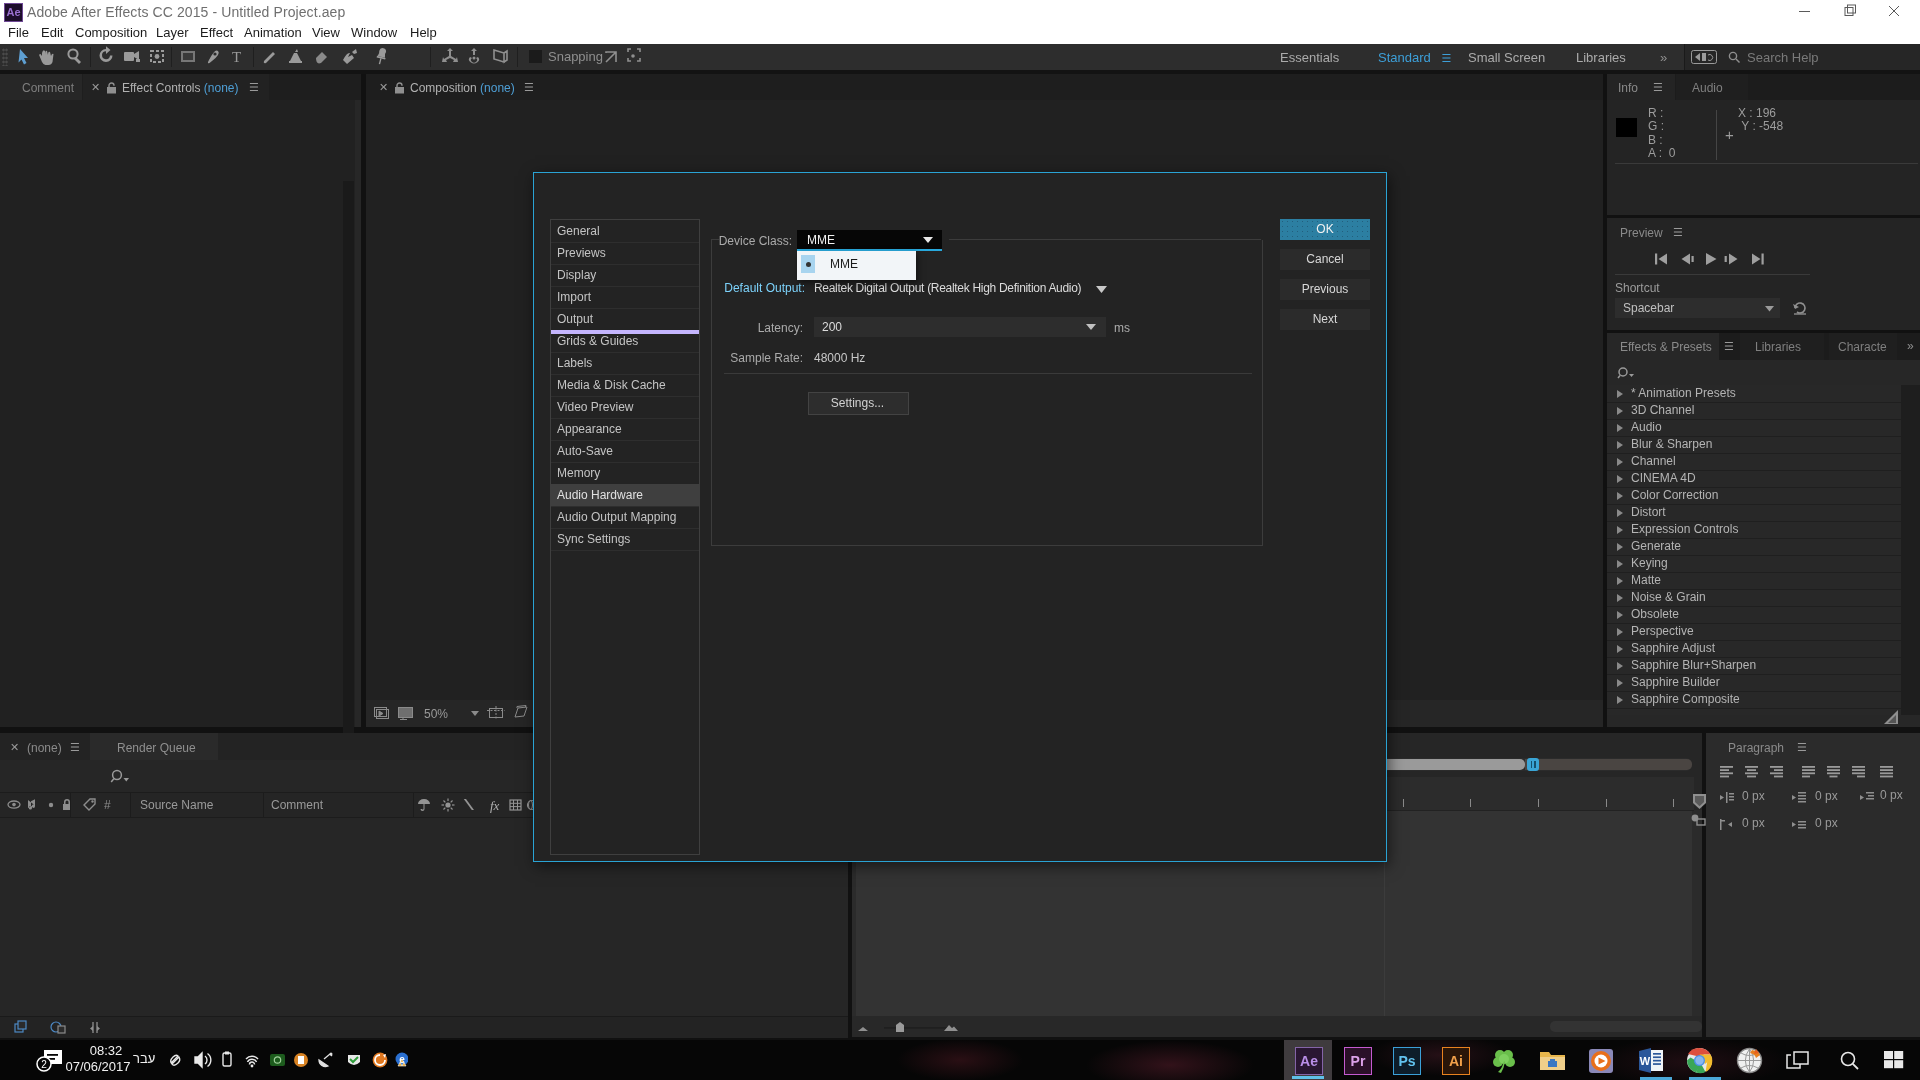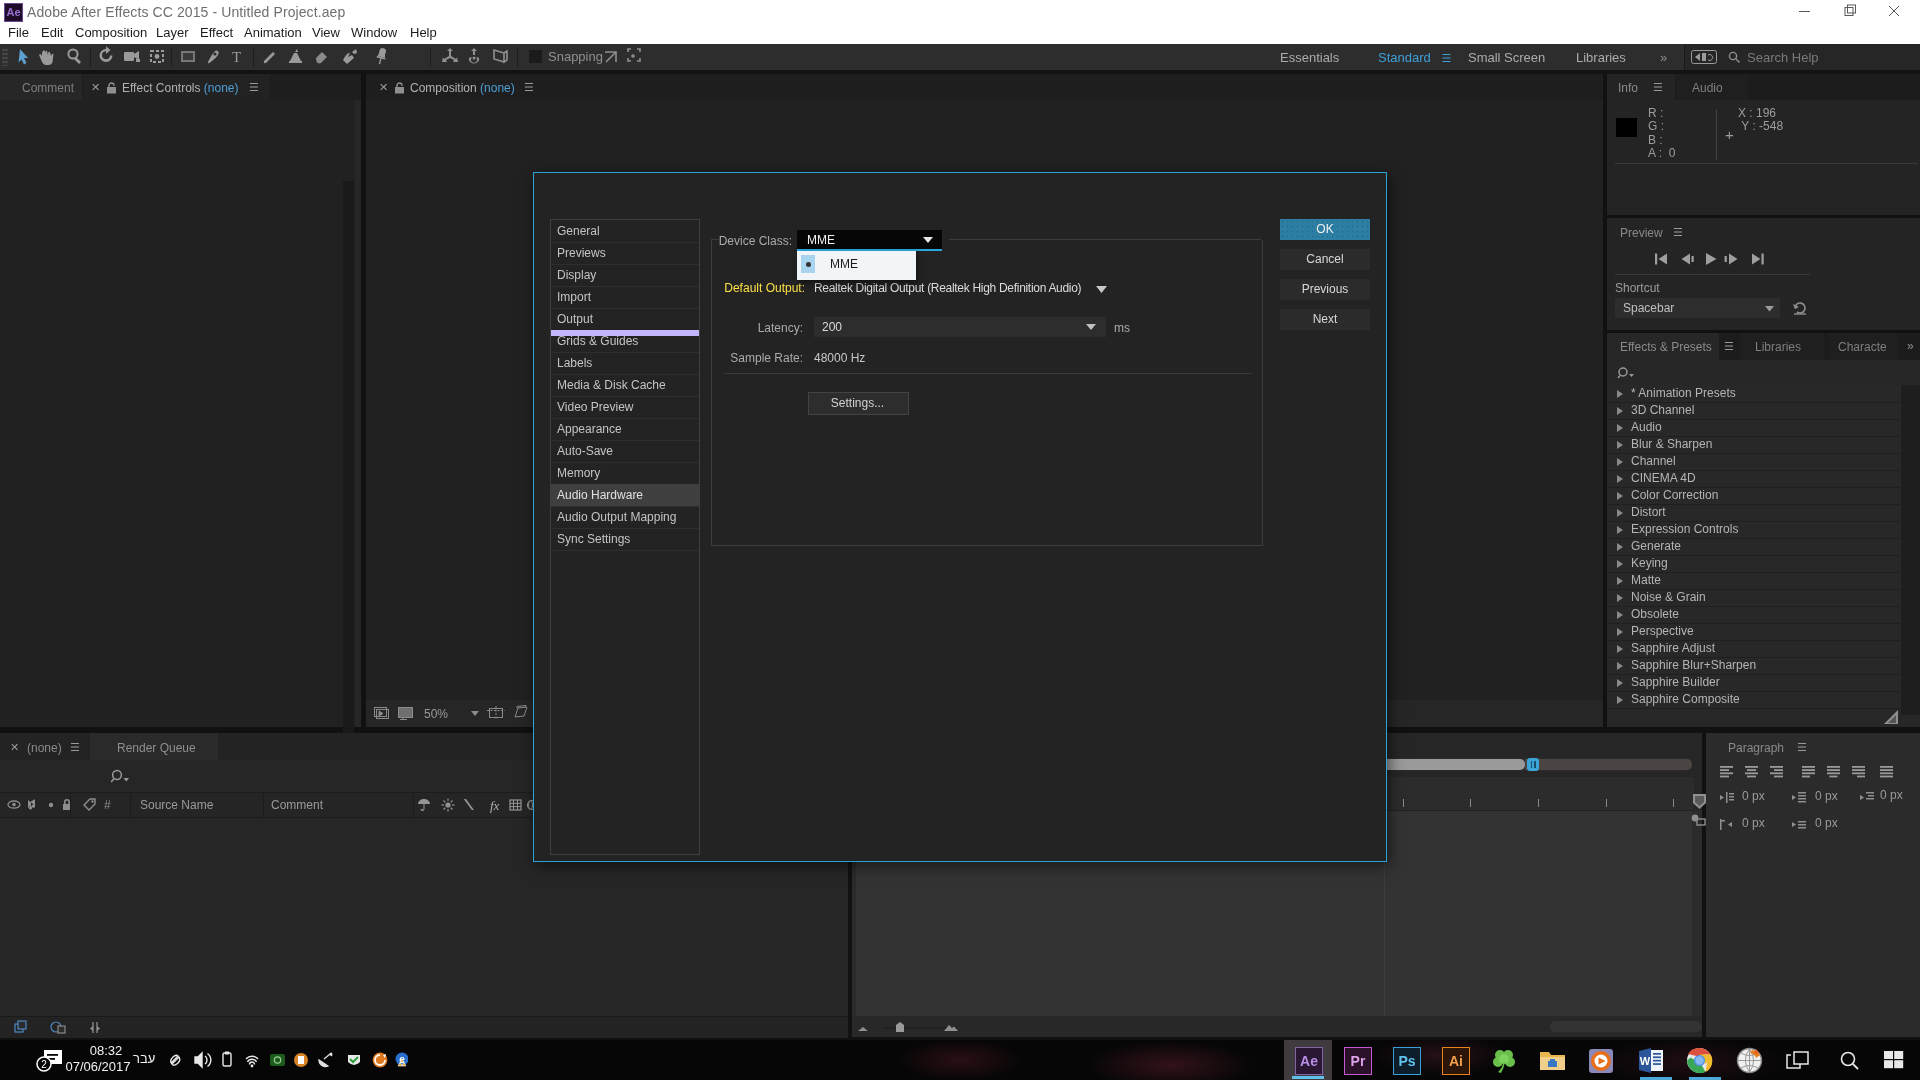--- a/index.html
+++ b/index.html
@@ -698,21 +698,21 @@
         </div>
         <div class="a" style="left:0;top:22px;width:148px;height:22px;border-bottom:1px solid #2e2e2e;">
           <span class="t" style="left:6px;top:4px;font-size:12px;color:#c4c4c4;">Previews</span>
         </div>
         <div class="a" style="left:0;top:44px;width:148px;height:22px;border-bottom:1px solid #2e2e2e;">
           <span class="t" style="left:6px;top:4px;font-size:12px;color:#c4c4c4;">Display</span>
         </div>
         <div class="a" style="left:0;top:66px;width:148px;height:22px;border-bottom:1px solid #2e2e2e;">
           <span class="t" style="left:6px;top:4px;font-size:12px;color:#c4c4c4;">Import</span>
         </div>
-        <div class="a" style="left:0;top:88px;width:148px;height:22px;border-bottom:6px solid #c4b5fd;">
+        <div class="a" style="left:0;top:88px;width:148px;height:22px;border-bottom:4px solid #c4b5fd;">
           <span class="t" style="left:6px;top:4px;font-size:12px;color:#c4c4c4;">Output</span>
         </div>
         <div class="a" style="left:0;top:110px;width:148px;height:22px;border-bottom:1px solid #2e2e2e;">
           <span class="t" style="left:6px;top:4px;font-size:12px;color:#c4c4c4;">Grids &amp; Guides</span>
         </div>
         <div class="a" style="left:0;top:132px;width:148px;height:22px;border-bottom:1px solid #2e2e2e;">
           <span class="t" style="left:6px;top:4px;font-size:12px;color:#c4c4c4;">Labels</span>
         </div>
         <div class="a" style="left:0;top:154px;width:148px;height:22px;border-bottom:1px solid #2e2e2e;">
           <span class="t" style="left:6px;top:4px;font-size:12px;color:#c4c4c4;">Media &amp; Disk Cache</span>
@@ -745,21 +745,21 @@
     <div class="a" style="left:415px;top:66px;width:312px;height:1px;background:#3c3c3c;"></div>
 
     <div class="t" style="left:109px;top:61px;width:149px;text-align:right;font-size:12px;color:#ababab;">Device Class:</div>
     <div class="a" style="left:263px;top:57px;width:145px;height:19px;background:#060606;border-bottom:2px solid #28a8dc;">
       <span class="t" style="left:10px;top:3px;font-size:12px;color:#f2f2f2;">MME</span>
       <svg class="a" style="left:126px;top:7px;" width="11" height="7" viewBox="0 0 11 7">
           <path d="M0 0 h10 l-5 6 z" fill="#e8e8e8"></path>
         </svg>
     </div>
 
-    <div class="t" style="left:109px;top:108px;width:162px;text-align:right;font-size:12px;color:#fde047;">Default Output:</div>
+    <div class="t" style="left:109px;top:108px;width:162px;text-align:right;font-size:12px;color:#7dd3fc;">Default Output:</div>
     <div class="t" style="left:280px;top:108px;font-size:12px;color:#dcdcdc;letter-spacing:-0.3px;">Realtek Digital Output (Realtek High Definition Audio)</div>
     <svg class="a" style="left:562px;top:113px;" width="12" height="8" viewBox="0 0 12 8">
         <path d="M0 0 h11 l-5.5 7 z" fill="#c8c8c8"></path>
       </svg>
 
     <div class="t" style="left:109px;top:148px;width:160px;text-align:right;font-size:12px;color:#ababab;">Latency:</div>
     <div class="a" style="left:280px;top:144px;width:292px;height:20px;background:#2d2d2d;">
       <span class="t" style="left:8px;top:3px;font-size:12px;color:#dcdcdc;">200</span>
       <svg class="a" style="left:272px;top:7px;" width="11" height="7" viewBox="0 0 11 7">
           <path d="M0 0 h10 l-5 6 z" fill="#c0c0c0"></path>

